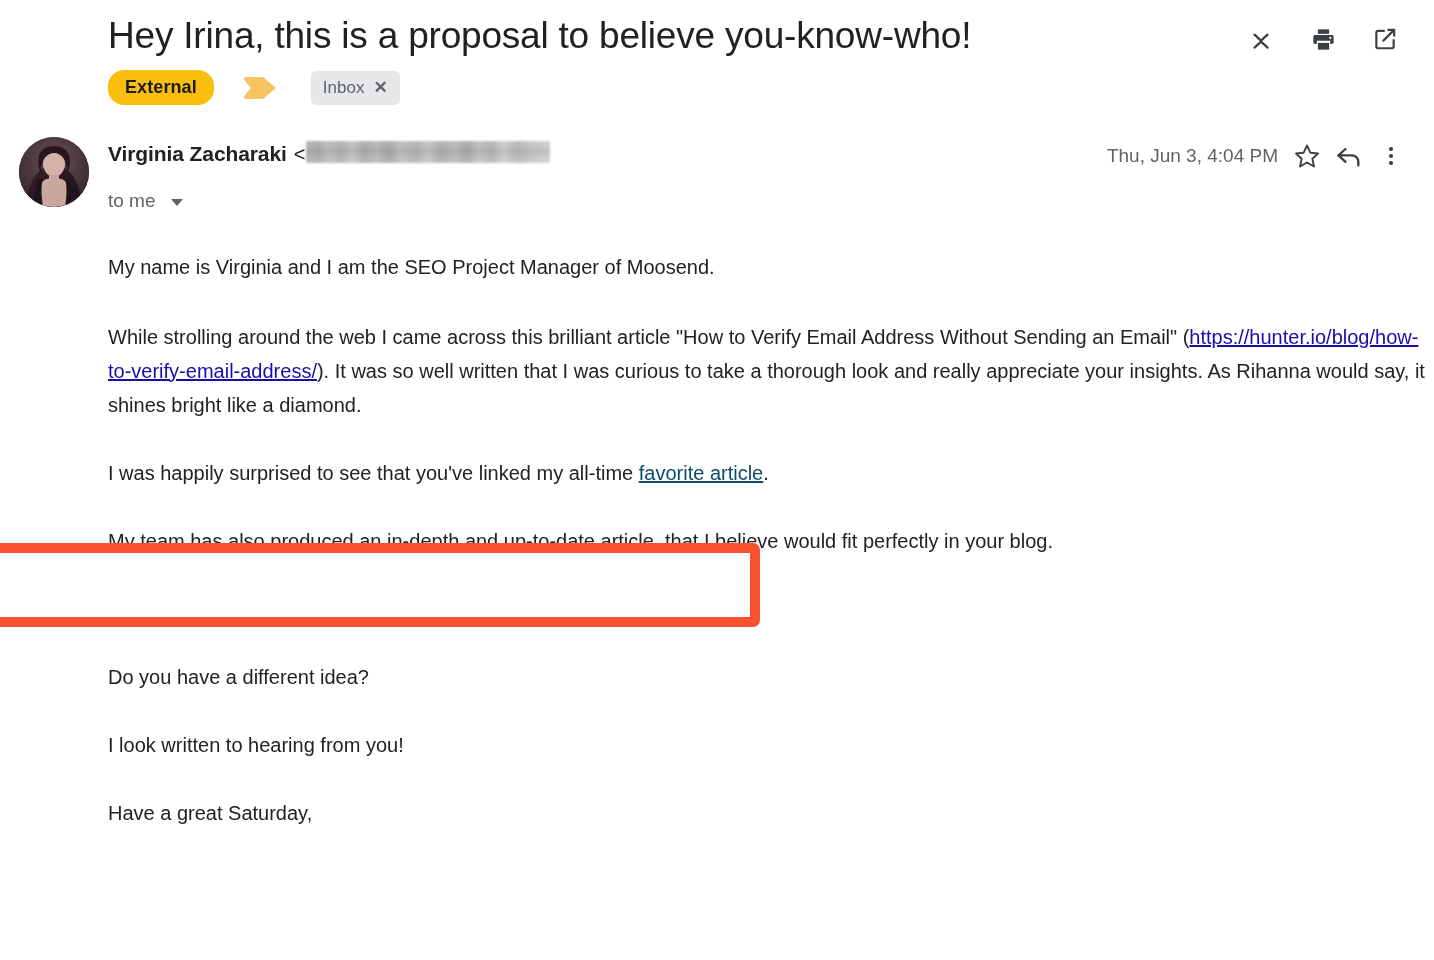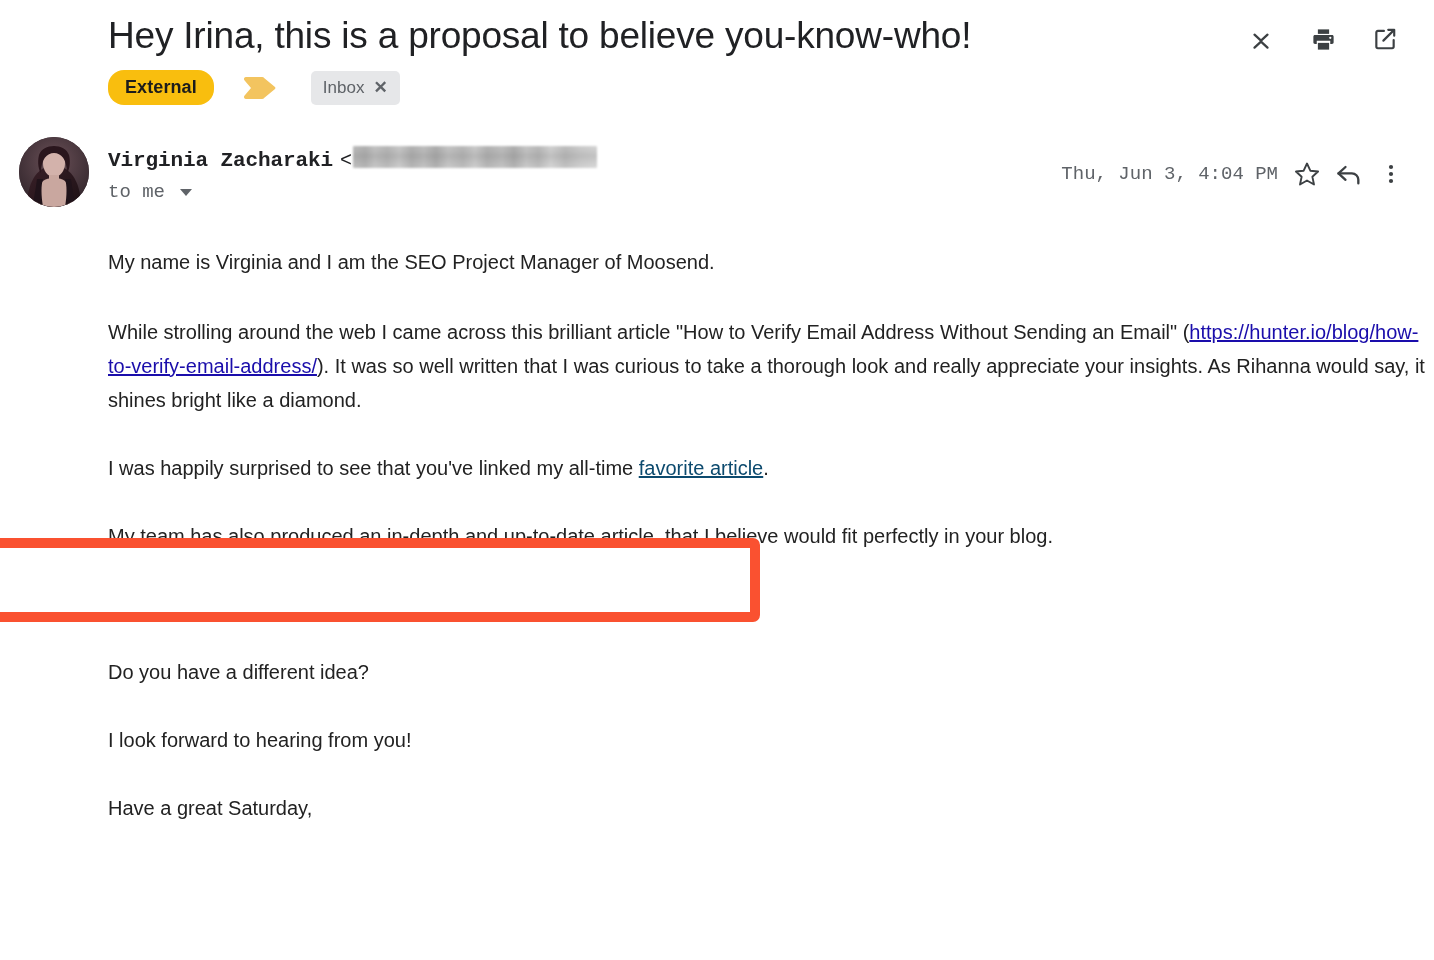--- a/index.html
+++ b/index.html
@@ -95,24 +95,23 @@
     font-size: 17px;
     color: #5f6368;
     font-weight: 600;
     cursor: pointer;
     line-height: 1;
   }
 
   
   .sender-row {
     display: flex;
-    align-items: center;
+    align-items: flex-start;
     padding: 30px 28px 0 0;
     position: relative;
-    font-family: Liberation Mono, monospace;
   }
   .avatar-wrap {
     width: 108px;
     display: flex;
     justify-content: center;
     padding-top: 2px;
   }
   .avatar {
     width: 70px;
     height: 70px;
@@ -156,21 +155,21 @@
         #e4e4e4 50%, #cbcbcb 55%, #d9d9d9 61%, #c6c6c6 66%, #e0e0e0 71%,
         #d2d2d2 76%, #ececec 81%, #d6d6d6 87%, #e6e6e6 93%, #efefef 100%),
       linear-gradient(180deg, #e3e3e3 0%, #cfcfcf 45%, #e8e8e8 100%);
     background-blend-mode: multiply;
     filter: blur(1.1px);
   }
   .to-line {
     display: flex;
     align-items: center;
     gap: 15px;
-    margin-top: 9px;
+    margin-top: 24px;
     cursor: pointer;
     width: fit-content;
   }
   .to-text {
     font-size: 19px;
     color: #5f6368;
   }
   .caret {
     width: 0; height: 0;
     border-left: 6px solid transparent;
@@ -351,16 +350,16 @@
   <p class="para" style="margin-top:36px;"><span>While strolling around the web I came across this brilliant article "How to Verify Email Address Without Sending an Email" (</span><a class="link">https://hunter.io/blog/how-to-verify-email-address/</a><span>). It was so well written that I was curious to take a thorough look and really appreciate your insights. As Rihanna would say, it shines bright like a diamond.</span></p>
 
   <p class="para"><span>I was happily surprised to see that you've linked my all-time </span><a class="link blue2">favorite article</a><span>.</span></p>
 
   <p class="para">My team has also produced an in-depth and up-to-date article, that I believe would fit perfectly in your blog.</p>
 
   <p class="para"><span>You can check it out </span><a class="link blue2">here</a><span>.</span></p>
 
   <p class="para">Do you have a different idea?</p>
 
-  <p class="para">I look forward to hearing from you!</p>
+  <p class="para">I look written to hearing from you!</p>
 
   <p class="para">Have a great Saturday,</p>
 </div>
 
 </body></html>

